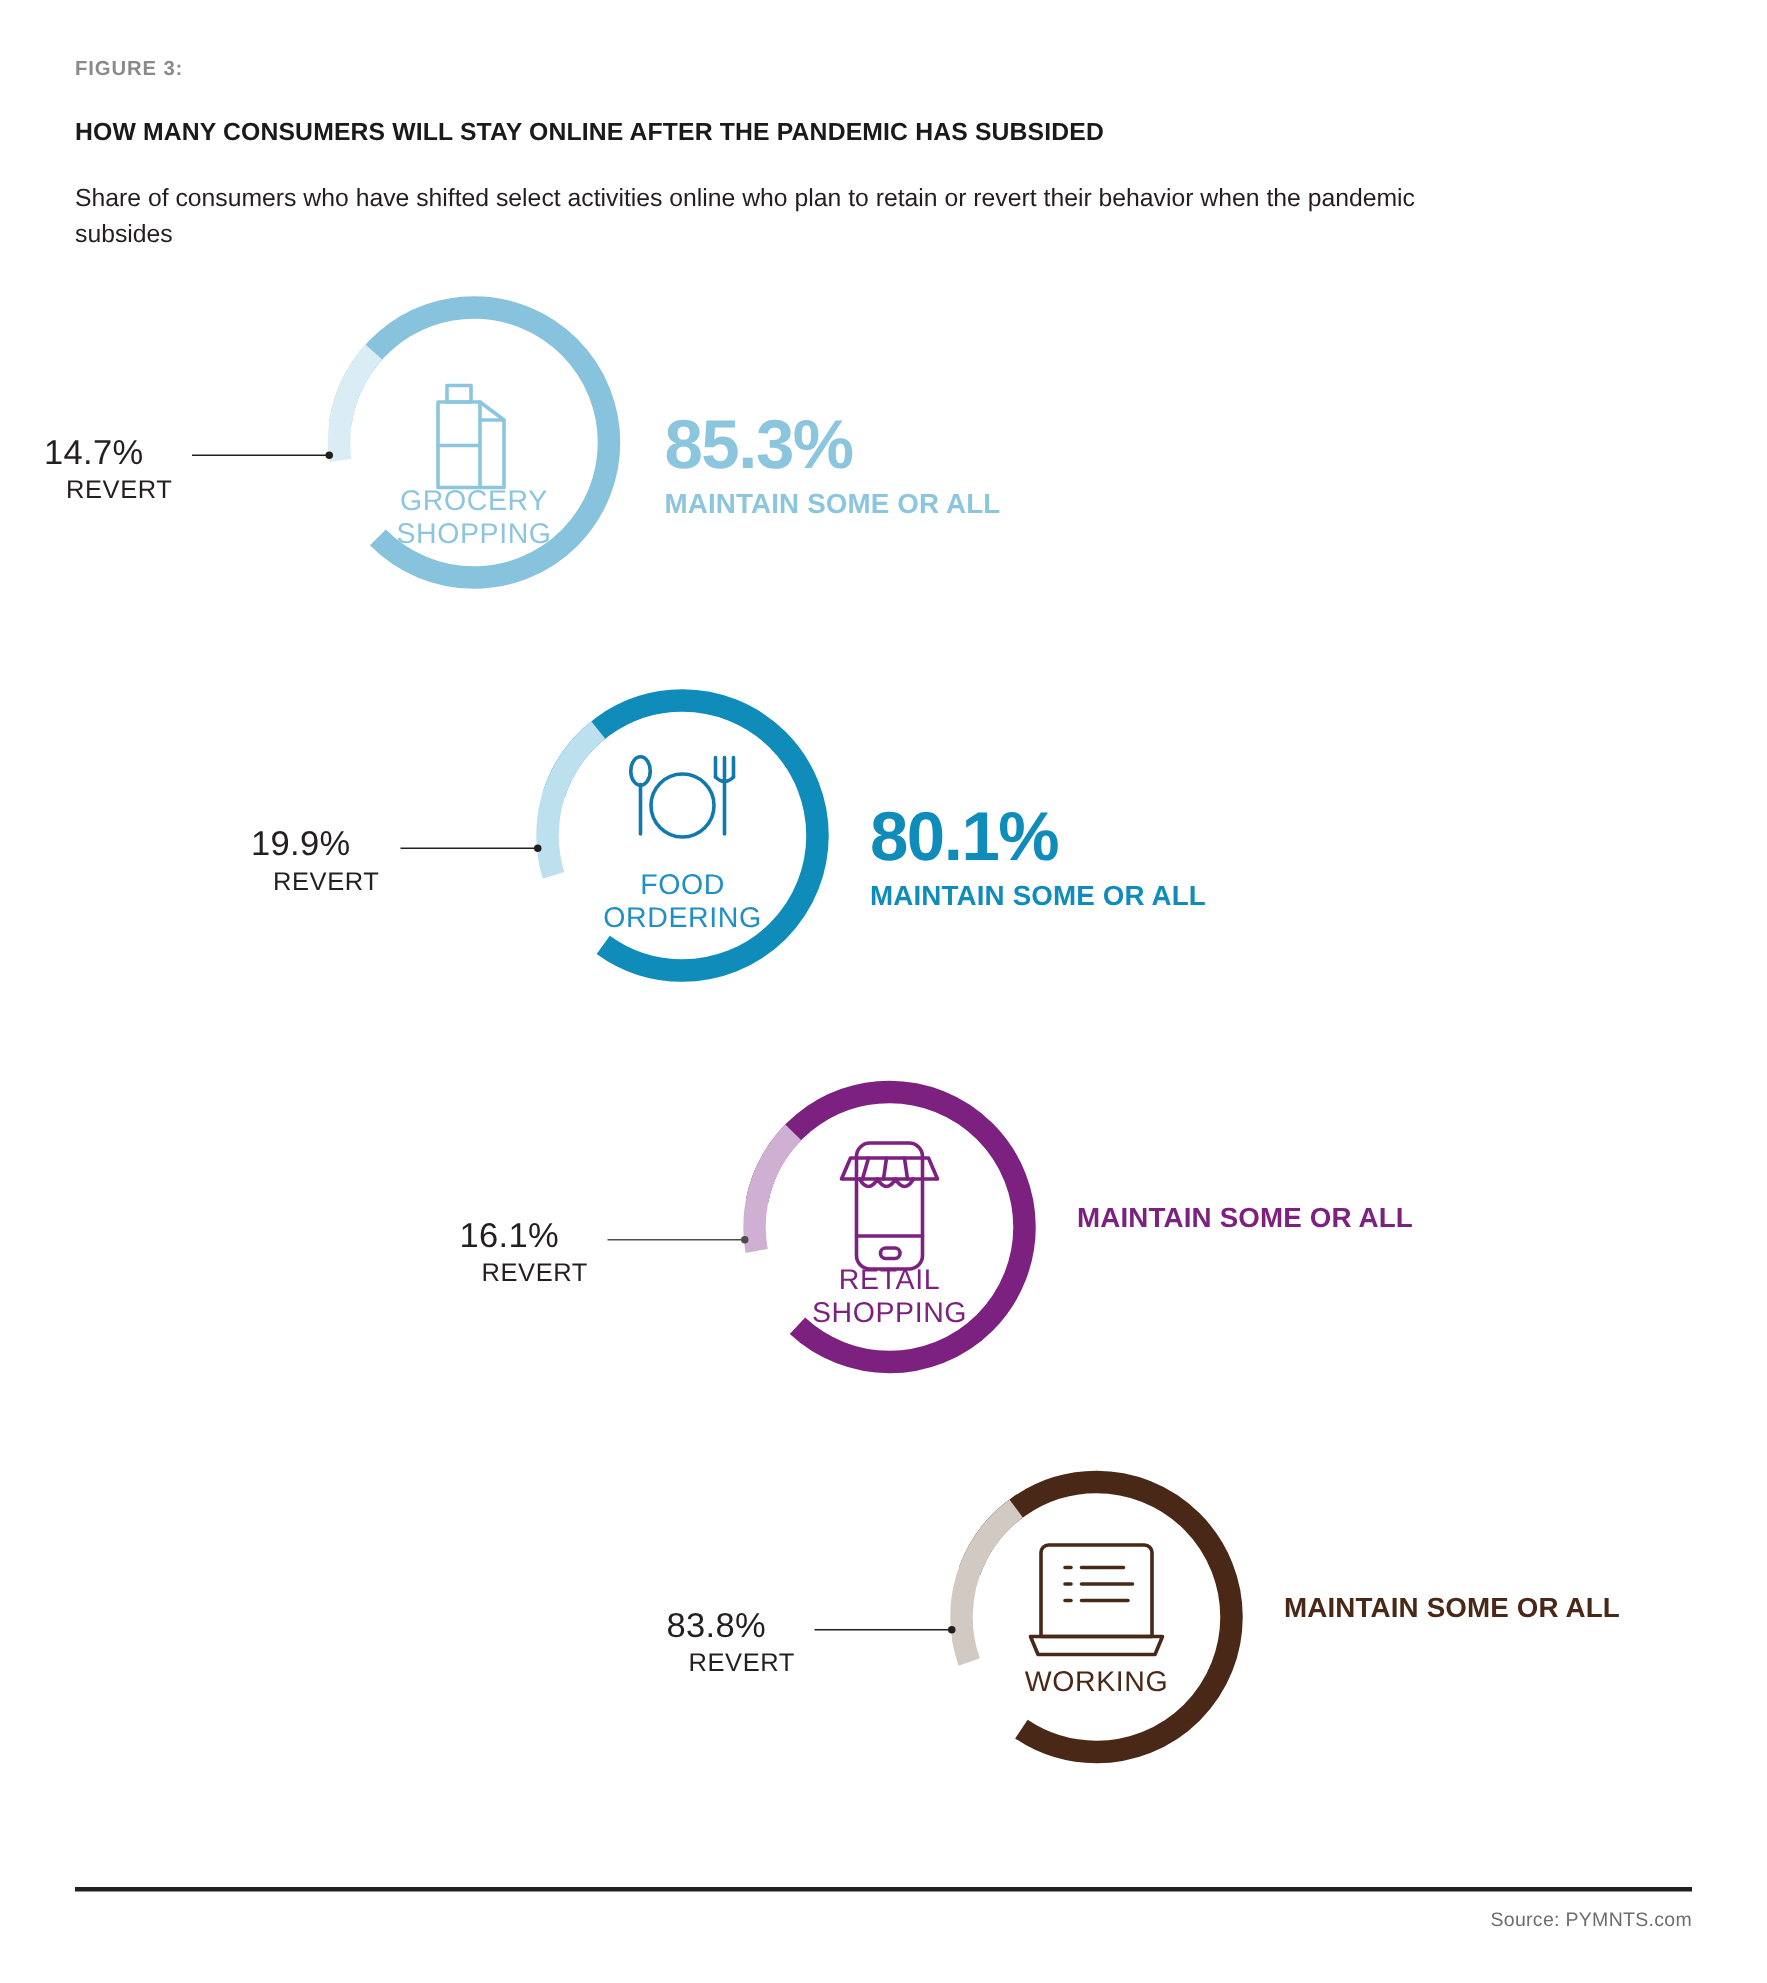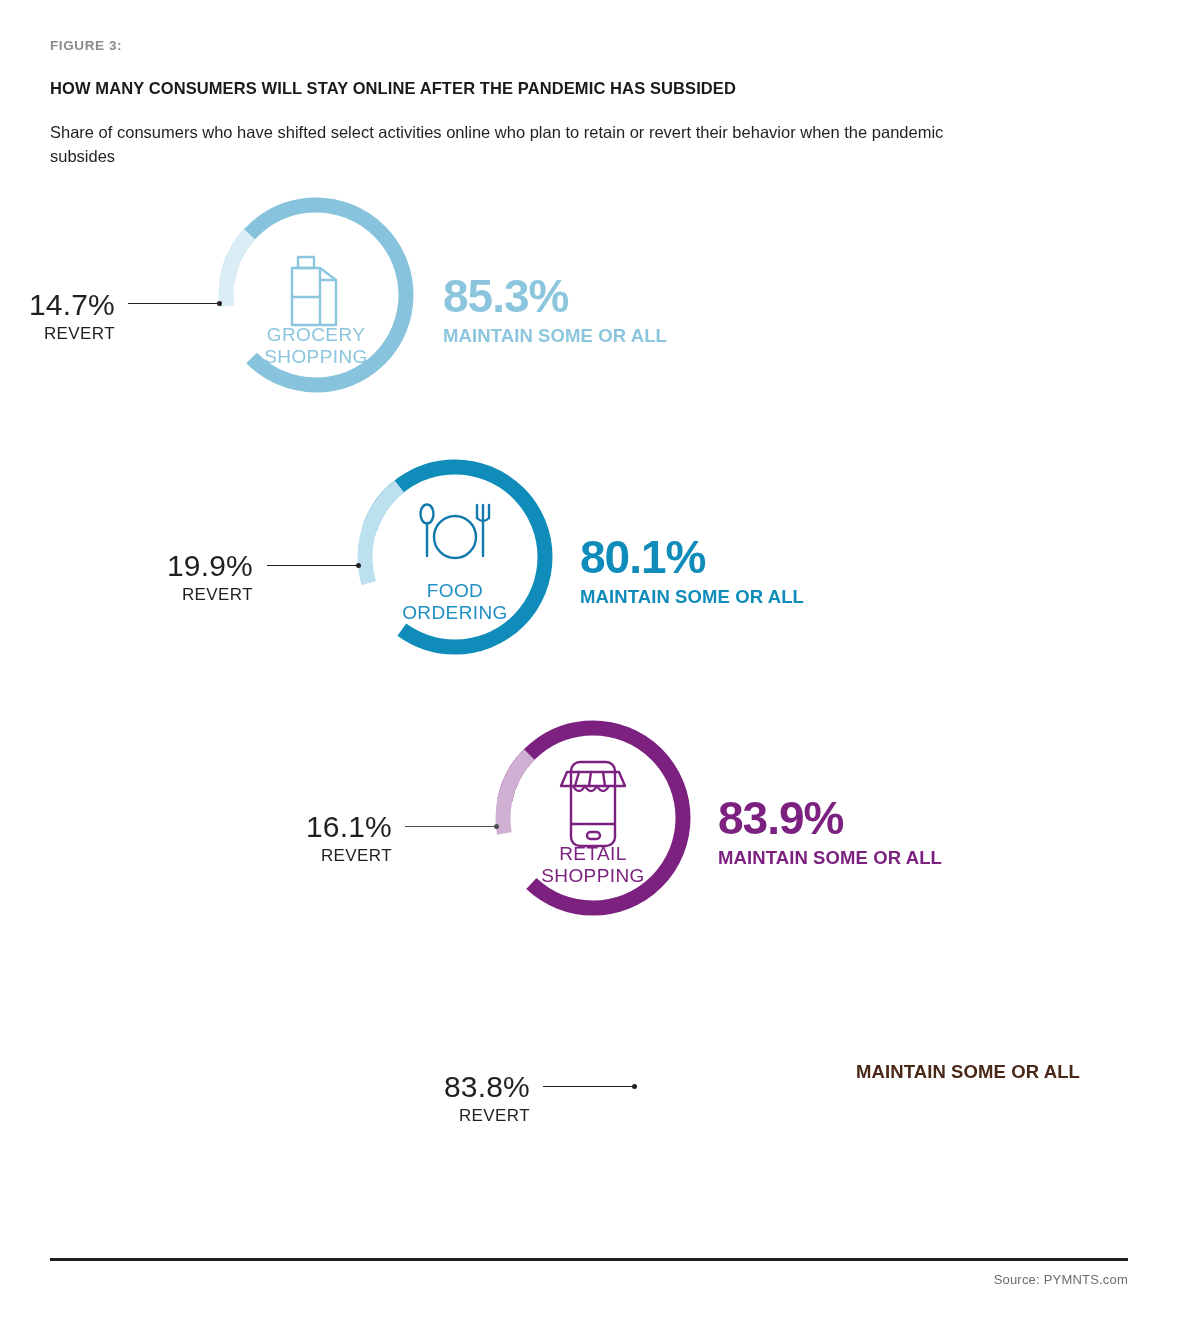--- a/index.html
+++ b/index.html
@@ -39,21 +39,21 @@
   
   .donut-center-label {
     position:absolute; left:0; top:0; width:100%;
     text-align:center;
     font-size:19px; line-height:1.15; letter-spacing:.4px;
     pointer-events:none;
   }
 
   
   .revert-block { position:absolute; text-align:right; }
-  .revert-pct { font-size:30px; color:#231f20; letter-spacing:.2px; white-space:nowrap; }
+  .revert-pct { font-size:23px; color:#231f20; letter-spacing:.2px; white-space:nowrap;text-align:center; }
   .revert-word { font-size:17px; color:#231f20; letter-spacing:.4px; margin-top:2px; }
 
   .leader-line { position:absolute; height:1px; }
   .leader-dot { position:absolute; width:5px; height:5px; border-radius:50%; }
 
   
   .maintain-block { position:absolute; }
   .maintain-pct {
     font-size:46px; font-weight:bold; letter-spacing:-1px; line-height:1;
   }
@@ -181,24 +181,45 @@
   </div>
 
   <div class="revert-block" style="left:287px; top:810px; width:105px;">
     <div class="revert-pct">16.1%</div>
     <div class="revert-word">REVERT</div>
   </div>
   <div class="leader-line" style="left:405px; top:826px; width:92px; background:#4d4d4d;"></div>
   <div class="leader-dot" style="left:494px; top:824px; background:#4d4d4d;"></div>
 
   <div class="maintain-block" style="left:718px; top:795px;">
-    <div class="maintain-pct" style="color:#7d2181;">83.9%</div>
     <div class="maintain-word" style="color:#7d2181;">MAINTAIN SOME OR ALL</div>
   </div>
 
+  <div class="donut-group" style="left:633px; top:980px; width:196px; height:196px;">
+    <svg class="donut-svg" width="196" height="196" viewBox="0 0 196 196">
+      <g>
+        <circle cx="98" cy="98" r="90" fill="none" stroke="#4a2817" stroke-width="15" stroke-dasharray="446.1 119.5" stroke-dashoffset="110.4" transform="rotate(-90 98 98)"></circle>
+      </g>
+      <g>
+        <circle cx="98" cy="98" r="90" fill="none" stroke="#d2cac2" stroke-width="15" stroke-dasharray="114.5 451.1" stroke-dashoffset="-393.4" transform="rotate(-90 98 98)"></circle>
+      </g>
+
+      <g fill="none" stroke="#4a2817" stroke-width="2.4" stroke-linejoin="round" stroke-linecap="round">
+        <path d="M66 50 h64 a5 5 0 0 1 5 5 v56 h-74 v-56 a5 5 0 0 1 5 -5 z"></path>
+        <path d="M54 111 h88 l-5 12 h-78 z"></path>
+        <path d="M77 65 h4 M88 65 h28"></path>
+        <path d="M77 76 h4 M88 76 h34"></path>
+        <path d="M77 87 h4 M88 87 h31"></path>
+      </g>
+    </svg>
+    <div class="donut-center-label" style="top:131px; color:#4a2817;">
+      <div>WORKING</div>
+      <div></div>
+    </div>
+  </div>
 
   <div class="revert-block" style="left:425px; top:1070px; width:105px;">
     <div class="revert-pct">83.8%</div>
     <div class="revert-word">REVERT</div>
   </div>
   <div class="leader-line" style="left:543px; top:1086px; width:92px; background:#231f20;"></div>
   <div class="leader-dot" style="left:632px; top:1084px; background:#231f20;"></div>
 
   <div class="maintain-block" style="left:856px; top:1055px;">
     <div class="maintain-word" style="color:#4a2817;">MAINTAIN SOME OR ALL</div>

